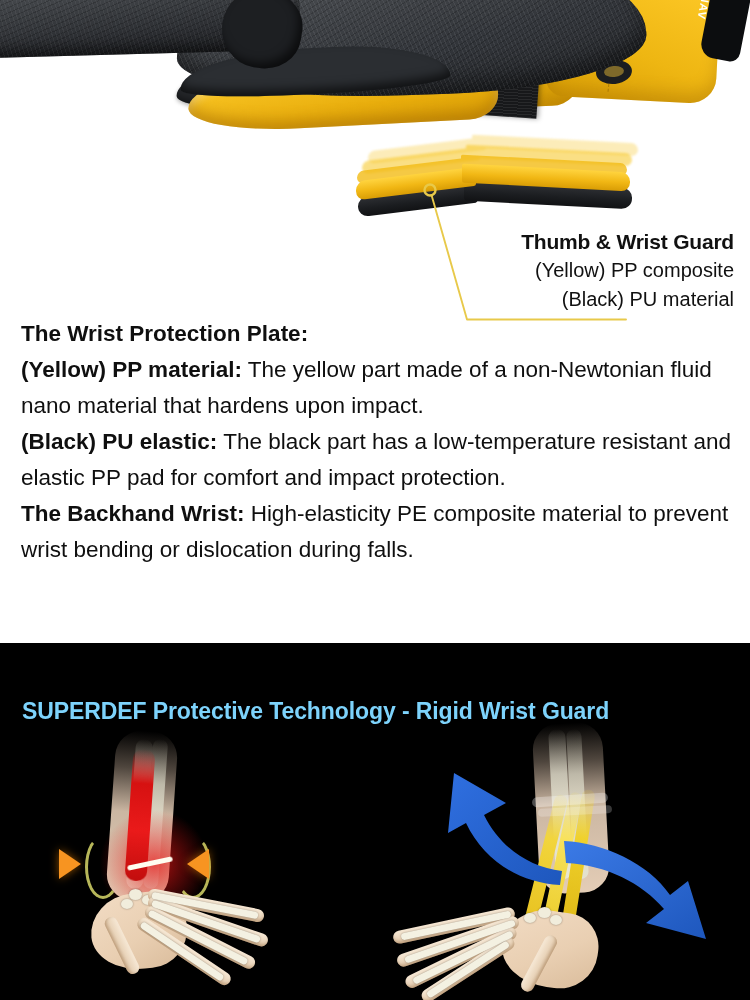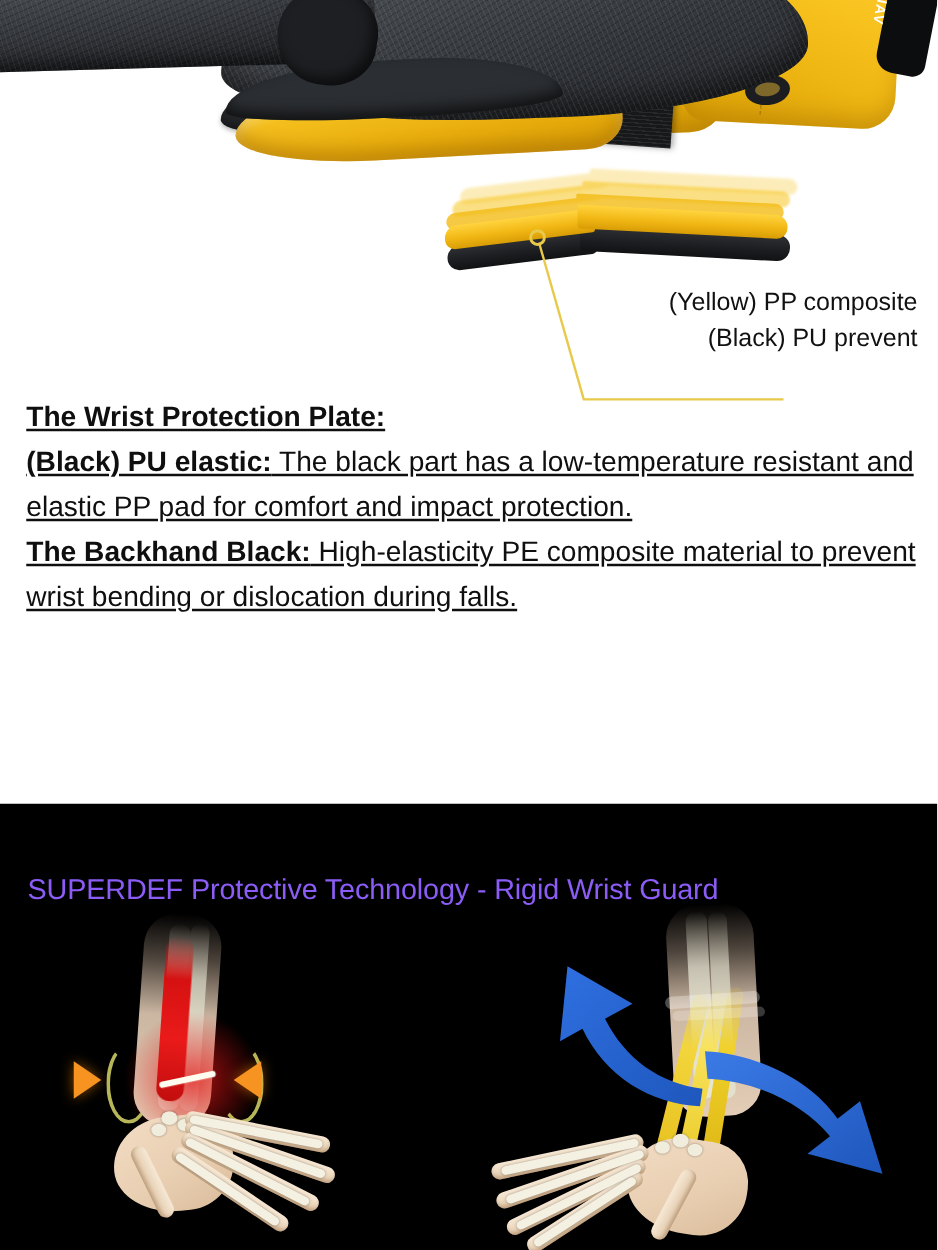--- a/index.html
+++ b/index.html
@@ -108,26 +108,26 @@
   .leader{position:absolute;left:0;top:0;width:750px;height:643px;pointer-events:none;}
 
   
   .callout{position:absolute;right:16px;top:228px;width:420px;text-align:right;color:#111;}
   .callout .c-title{font-size:21px;font-weight:700;line-height:28px;letter-spacing:-.2px;}
   .callout .c-line{font-size:20px;font-weight:400;line-height:29px;}
 
   
   .copy{position:absolute;left:21px;top:316px;width:718px;color:#0f0f0f;
         font-size:22.5px;line-height:36px;}
-  .copy p{margin:0;text-decoration:underline;}
+  .copy p{margin:0;}
   .copy b{font-weight:700;}
 
   
   .bottom-panel{position:absolute;left:0;top:643px;width:750px;height:357px;background:#000;overflow:hidden;}
-  .bp-title{position:absolute;left:22px;top:55px;width:712px;color:#8b5cf6;font-size:23px;font-weight:400;
+  .bp-title{position:absolute;left:22px;top:55px;width:712px;color:#7dd3fc;font-size:23px;font-weight:700;
         letter-spacing:-.1px;text-shadow:0 0 2px rgba(0,0,0,.9);}
 
   
   .fig{position:absolute;top:100px;width:340px;height:260px;}
   .fig-left{left:55px;}
   .fig-right{left:420px;}
 
   .forearm{position:absolute;width:62px;height:170px;
         background:linear-gradient(180deg,rgba(0,0,0,0) 0%,rgba(226,200,176,.35) 22%,rgba(238,214,190,.85) 48%,rgba(240,216,192,.95) 100%);
         border-radius:26px;}
@@ -225,33 +225,37 @@
         </div>
       </div>
     </div>
 
     <svg class="leader" viewBox="0 0 750 643">
       <circle cx="430" cy="190" r="5.5" fill="none" stroke="#e8c94a" stroke-width="2.4"></circle>
       <path d="M431.5,195 L467,319.5 L626,319.5" fill="none" stroke="#e8c94a" stroke-width="1.9" stroke-linecap="round" stroke-linejoin="round"></path>
     </svg>
 
     <div class="callout">
+      <div class="c-title">Thumb &amp; Wrist Guard</div>
       <div class="c-line">(Yellow) PP composite</div>
-      <div class="c-line">(Black) PU prevent</div>
+      <div class="c-line">(Black) PU material</div>
     </div>
 
     <div class="copy">
       <p>
         <b>The Wrist Protection Plate:</b><span></span>
       </p>
       <p>
+        <b>(Yellow) PP material:</b><span> The yellow part made of a non-Newtonian fluid nano material that hardens upon impact.</span>
+      </p>
+      <p>
         <b>(Black) PU elastic:</b><span> The black part has a low-temperature resistant and elastic PP pad for comfort and impact protection.</span>
       </p>
       <p>
-        <b>The Backhand Black:</b><span> High-elasticity PE composite material to prevent wrist bending or dislocation during falls.</span>
+        <b>The Backhand Wrist:</b><span> High-elasticity PE composite material to prevent wrist bending or dislocation during falls.</span>
       </p>
     </div>
   </div>
 
   <div class="bottom-panel">
 
     <div class="bp-title">SUPERDEF Protective Technology - Rigid Wrist Guard</div>
 
     <div class="fig fig-left">
       <div class="forearm" style="left:56px;top:-12px;transform:rotate(4deg);"></div>

